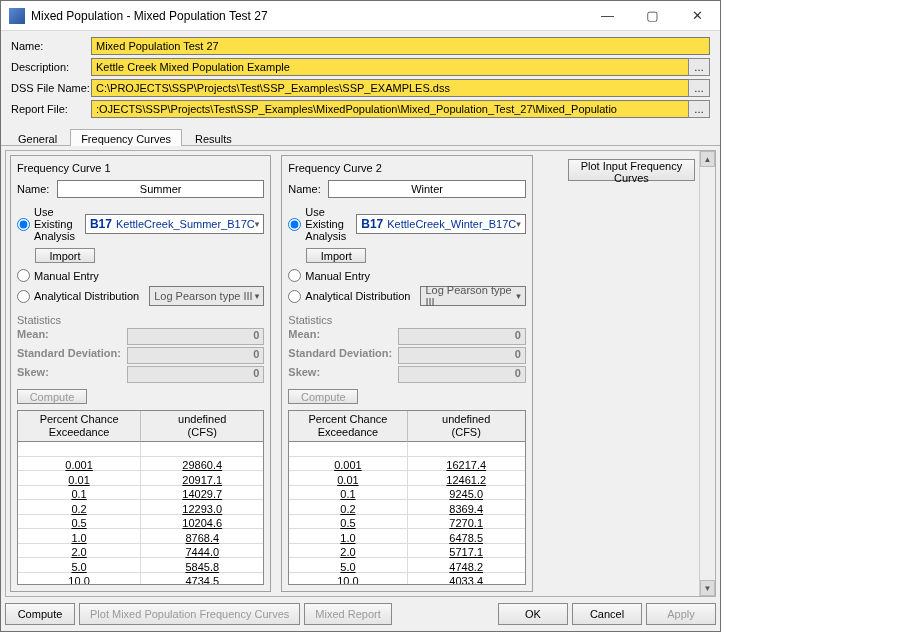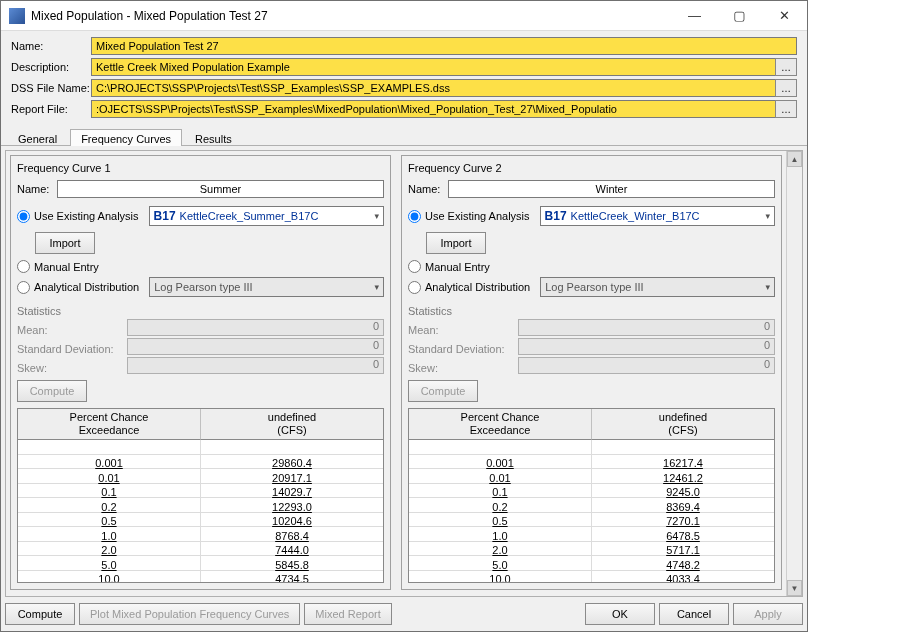--- a/index.html
+++ b/index.html
@@ -1,38 +1,38 @@
 <!DOCTYPE html>
 <html><head>
 <meta charset="utf-8">
 <style>
   * { box-sizing: border-box; }
   html, body { margin: 0; padding: 0; font-family: "Segoe UI", Tahoma, sans-serif; font-size: 11px; background: #fff; color: #000; }
-  .window { width: 808px; height: 632px; border: 1px solid #707070; display: flex; flex-direction: column; overflow: hidden; background: #f0f0f0; }
+  .window { width: 721px; height: 632px; border: 1px solid #707070; display: flex; flex-direction: column; overflow: hidden; background: #f0f0f0; }
   .titlebar { height: 30px; background: #fff; display: flex; align-items: center; padding-left: 8px; border-bottom: 1px solid #ddd; }
   .titlebar .app-icon { width: 16px; height: 16px; background: linear-gradient(135deg,#5b8bd4,#2a5296); margin-right: 6px; display: inline-block; }
   .titlebar .title { flex: 1; font-size: 12px; }
   .winbtns { display: flex; height: 100%; }
   .winbtn { width: 45px; display: flex; align-items: center; justify-content: center; font-size: 13px; color: #333; }
 
   .form-area { padding: 6px 10px 2px 10px; }
   .form-row { display: flex; align-items: center; margin-bottom: 3px; }
   .form-row .lbl { width: 80px; }
   .form-row input[type=text] { flex: 1; height: 18px; border: 1px solid #7a7a7a; padding: 0 4px; font-family: inherit; font-size: 11px; background: #fde047; }
   .row-with-btn { display: flex; flex: 1; align-items: center; }
   .row-with-btn input { flex: 1; }
   .small-btn { width: 22px; height: 18px; border: 1px solid #888; background: #e9e9e9; margin-left: -1px; font-size: 10px; display: flex; align-items: center; justify-content: center; cursor: default; }
 
   .tabs-bar { display: flex; padding: 2px 6px 0 6px; border-bottom: 1px solid #b0b0b0; background: #f0f0f0; }
   .tab { padding: 3px 10px 3px 10px; border: 1px solid transparent; border-bottom: none; margin-right: 2px; cursor: default; position: relative; top: 4px; }
   .tab.active { background: #fcfcfc; border-color: #b0b0b0; border-bottom: 1px solid #fcfcfc; }
 
   .tab-content { flex: 1; background: #f0f0f0; position: relative; overflow: hidden; }
   .curves-outer { position: absolute; left: 4px; right: 4px; top: 4px; bottom: 34px; border: 1px solid #b0b0b0; background: #f0f0f0; display: flex; overflow: auto; }
-  .curve-scroll-wrap { flex: 1; display: flex; flex-direction: column; padding: 4px 4px 4px 4px; overflow: hidden; gap: 35px; }
+  .curve-scroll-wrap { flex: 1; display: flex; flex-direction: row; padding: 4px 4px 4px 4px; overflow: hidden; gap: 35px; }
   .curve-columns { flex: 1; display: flex; gap: 10px; }
   .curve-panel { flex: 1; border: 1px solid #a0a0a0; background: #f0f0f0; padding: 6px 6px; display: flex; flex-direction: column; }
   .curve-title { font-size: 11px; margin-bottom: 6px; }
   .curve-name-row { display: flex; align-items: center; margin-bottom: 8px; }
   .curve-name-row .lbl { width: 40px; }
   .curve-name-row input { flex: 1; height: 18px; border: 1px solid #7a7a7a; padding: 0 4px; font: inherit; background: #fff; text-align: center; }
 
   .radio-row { display: flex; align-items: center; margin-bottom: 4px; }
   .radio-row input[type=radio] { margin: 0 4px 0 0; }
   .radio-row .after { margin-left: 10px; flex: 1; display: flex; }
@@ -40,21 +40,21 @@
   .combo .prefix { color: #003399; font-weight: bold; font-size: 12px; margin-right: 4px; }
   .combo .txt { color: #003399; flex: 1; }
   .combo .arrow { font-size: 9px; color: #555; }
   .combo.disabled { background: #e8e8e8; color: #999; }
   .combo.disabled .txt { color: #555; }
   .btn { height: 22px; padding: 0 10px; border: 1px solid #8a8a8a; background: linear-gradient(#f8f8f8,#e4e4e4); font: inherit; cursor: default; }
   .btn:disabled { color: #9a9a9a; }
   .btn-import { width: 60px; margin: 2px 0 6px 18px; }
 
   .stats-label { color: #787878; font-size: 11px; margin: 4px 0 2px 0; }
-  .stat-row { display: flex; align-items: flex-end; margin-bottom: 2px; }
+  .stat-row { display: flex; align-items: flex-start; margin-bottom: 2px; font-weight: bold; }
   .stat-row .sl { width: 110px; color: #888; font-size: 11px; }
   .stat-row .sv { flex: 1; height: 17px; border: 1px solid #b0b0b0; background: #e6e6e6; text-align: right; padding: 0 4px; color: #777; font-size: 11px; }
   .compute-small { width: 70px; margin: 4px 0 6px 0; }
 
   .data-table { border: 1px solid #888; background: #fff; display: flex; flex-direction: column; height: 175px; }
   .data-head { display: flex; }
   .data-head .th { flex: 1; text-align: center; padding: 2px 0; border-right: 1px solid #c0c0c0; border-bottom: 1px solid #888; background: #eee; font-size: 11px; line-height: 1.2; }
   .data-head .th:last-child { border-right: none; }
   .data-body { flex: 1; overflow-y: scroll; }
   .dr { display: flex; border-bottom: 1px solid #dcdcdc; height: 14.5px; font-size: 11px; }

